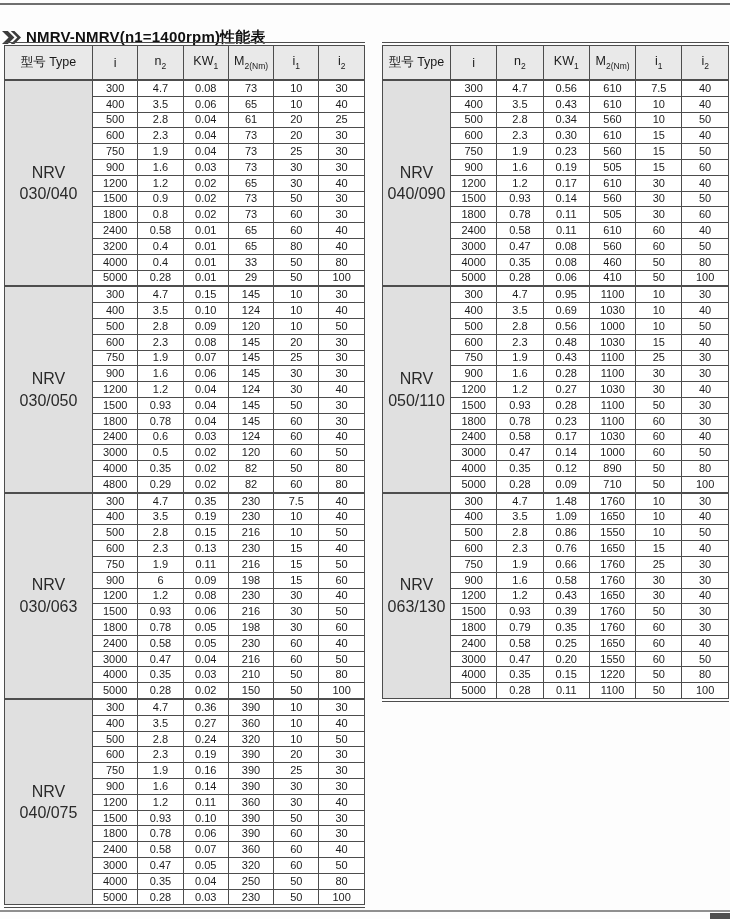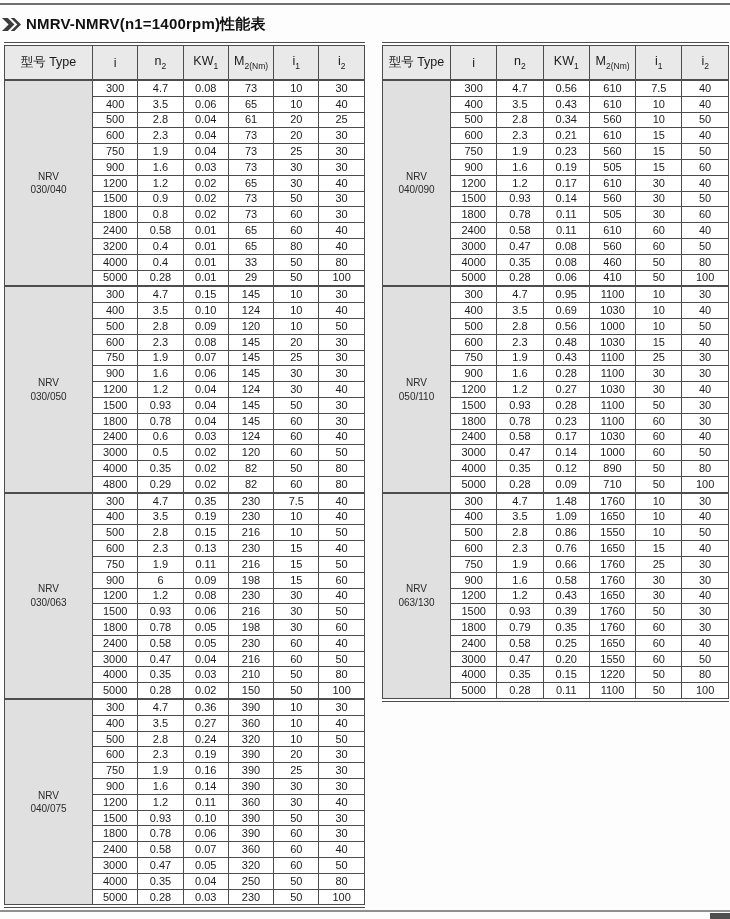--- a/index.html
+++ b/index.html
@@ -1,21 +1,21 @@
 <!DOCTYPE html>
 <html><head>
 <meta charset="utf-8">
 <style>
   html,body{margin:0;padding:0;}
   body{
     width:730px;height:919px;position:relative;background:#fdfdfd;
     font-family:"Liberation Sans", sans-serif;color:#1c1c1c;overflow:hidden;
   }
   .top-rule{position:absolute;top:3px;left:0;width:730px;height:2px;background:#6f6f6f;}
-  .title-row{position:absolute;top:15px;left:2px;display:flex;align-items:center;justify-content:center;}
+  .title-row{position:absolute;top:28px;left:2px;display:flex;align-items:center;justify-content:center;}
   .title-icon{width:19px;height:15px;flex:0 0 auto;}
   .page-title{margin-left:5px;font-size:15px;font-weight:bold;color:#111;letter-spacing:0.2px;}
 
   .tbl-wrap{position:absolute;top:42px;}
   .tbl-left-wrap{left:4px;width:360px;}
   .tbl-right-wrap{left:382px;width:346px;}
 
   table.perf-table{
     border-collapse:collapse;table-layout:fixed;width:100%;
     border-top:4px double #4d4d4d;border-bottom:4px double #4d4d4d;
@@ -24,21 +24,21 @@
   .perf-table th,.perf-table td{
     border:1px solid #4d4d4d;text-align:center;vertical-align:middle;padding:0;
     overflow:hidden;white-space:nowrap;
   }
   .perf-table thead th{
     height:33px;background:#e9e9e9;font-weight:normal;font-size:12.5px;
     border-bottom:2px solid #4d4d4d;color:#1a1a1a;
   }
   .perf-table thead th sub{font-size:8.5px;}
   .perf-table tbody td{height:14.8px;font-size:11px;line-height:1;background:#fff;}
-  .perf-table td.model-cell{background:#e0e0e0;font-size:10px;color:#2a2a2a;}
+  .perf-table td.model-cell{background:#e0e0e0;font-size:16px;color:#2a2a2a;}
   .perf-table td.model-cell div{line-height:1.35;}
   .perf-table tr.group-start td{border-top:2px solid #4d4d4d;}
 
   .tbl-left-wrap .c-type{width:88px;}
   .tbl-left-wrap .c-data{width:45.3px;}
   .tbl-right-wrap .c-type{width:68px;}
   .tbl-right-wrap .c-data{width:46.3px;}
 
   .bottom-rule{position:absolute;top:910px;left:0;width:730px;height:2px;background:#8f8f8f;}
   .corner-mark{position:absolute;top:913px;right:0;width:20px;height:6px;background:#4f4f4f;}
@@ -562,21 +562,21 @@
           <td>500</td>
           <td>2.8</td>
           <td>0.34</td>
           <td>560</td>
           <td>10</td>
           <td>50</td>
         </tr>
         <tr>
           <td>600</td>
           <td>2.3</td>
-          <td>0.21</td>
+          <td>0.30</td>
           <td>610</td>
           <td>15</td>
           <td>40</td>
         </tr>
         <tr>
           <td>750</td>
           <td>1.9</td>
           <td>0.23</td>
           <td>560</td>
           <td>15</td>

